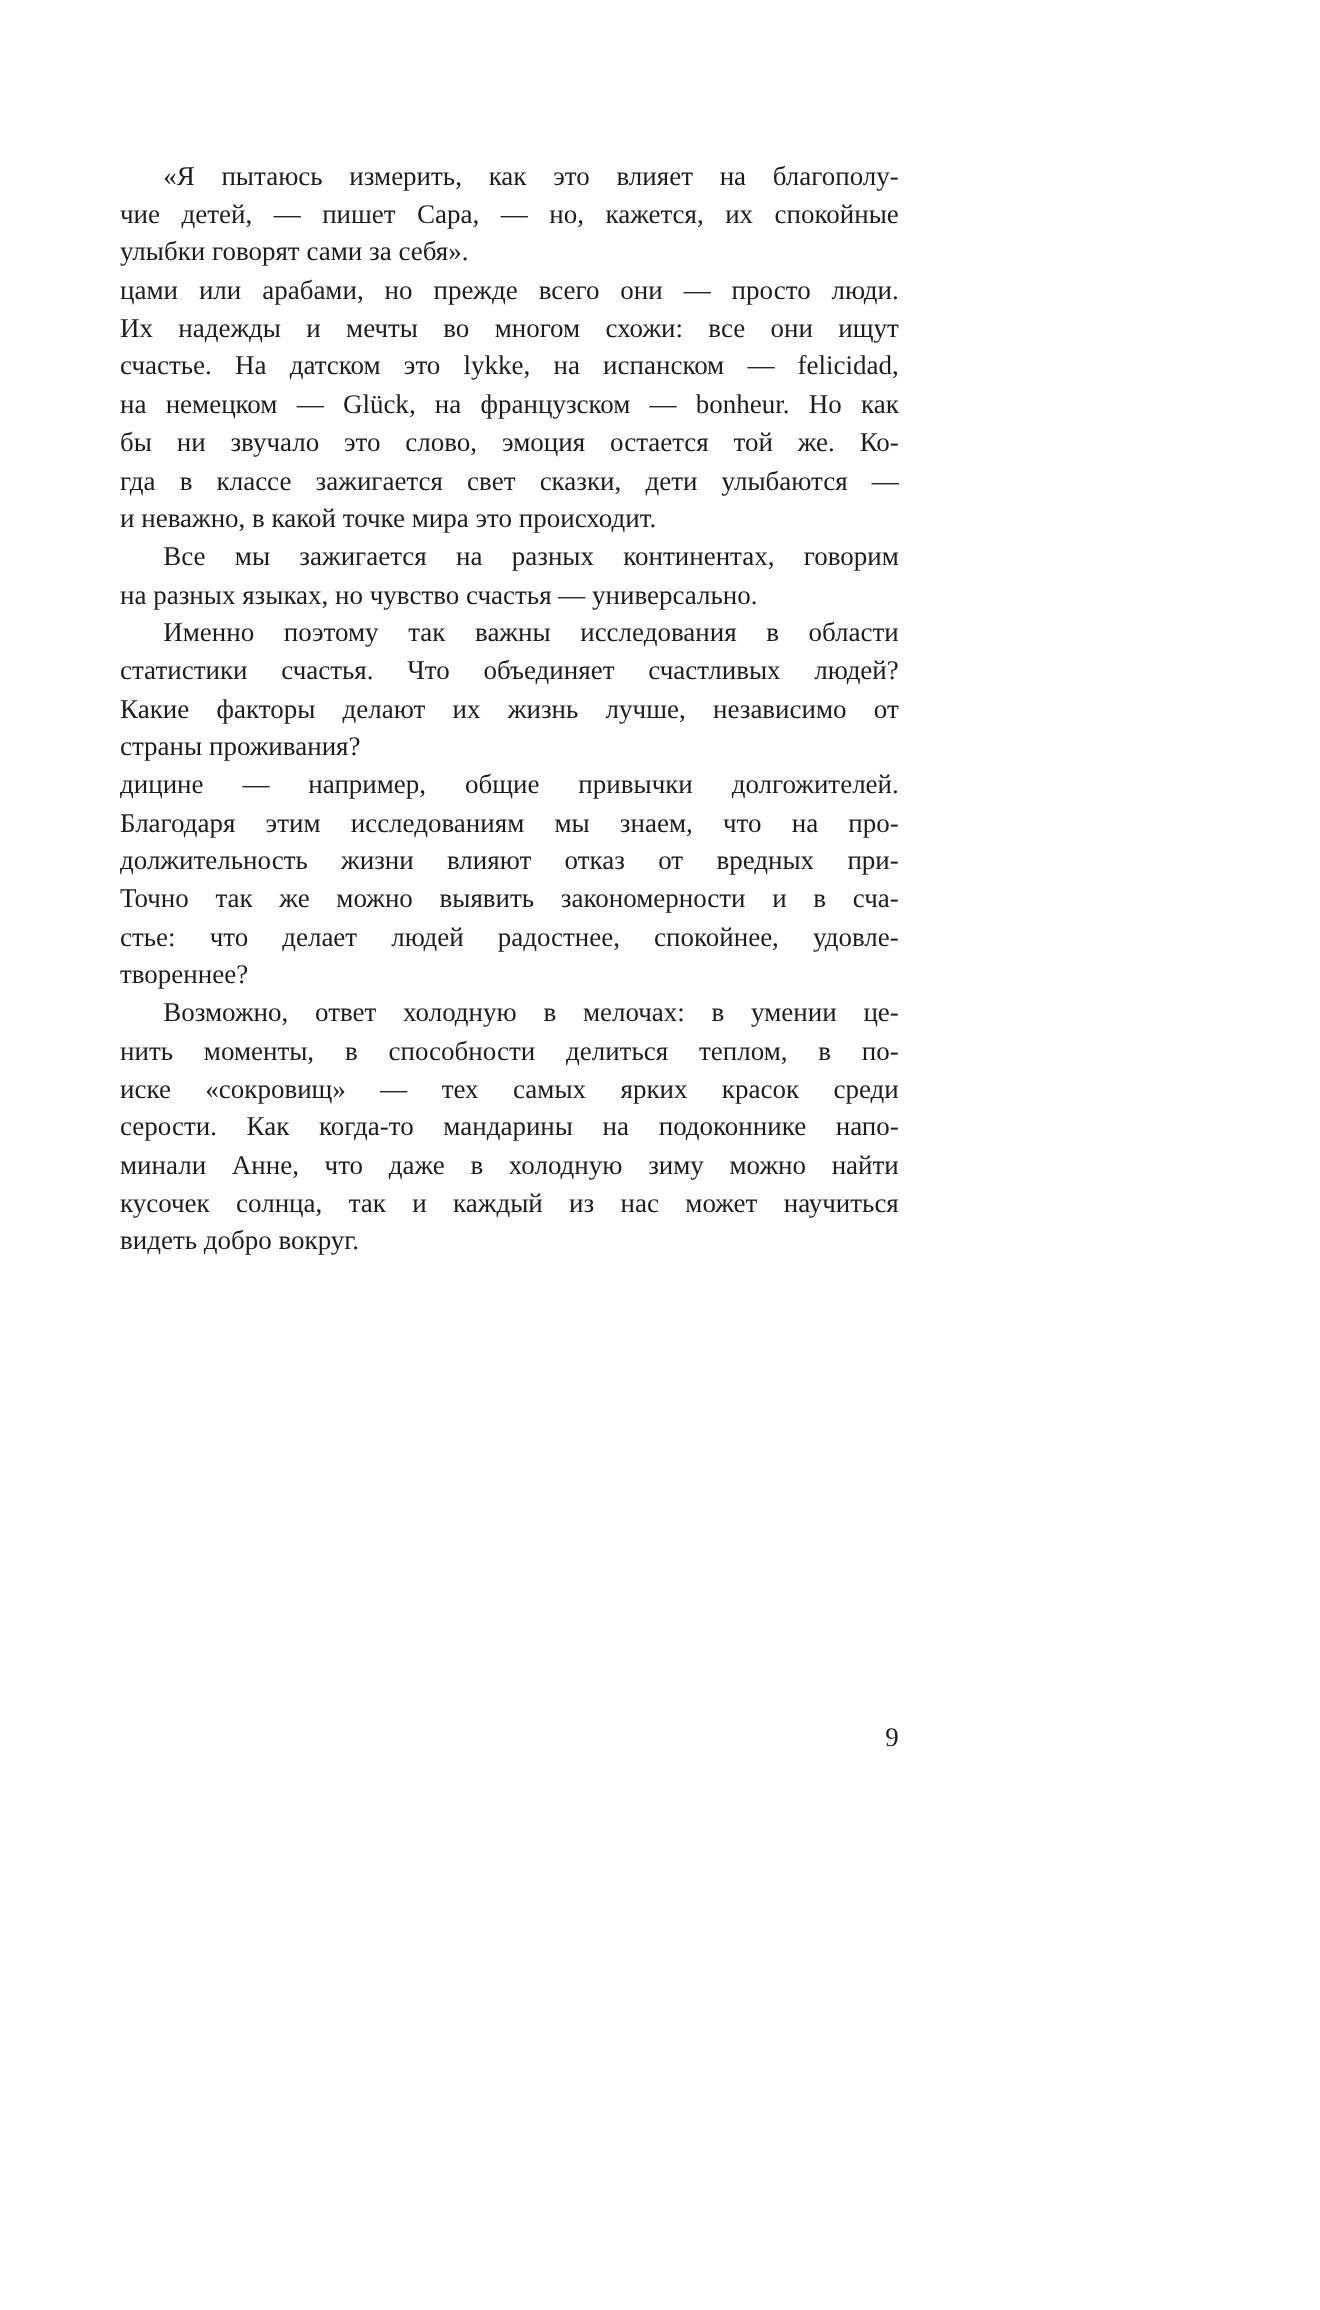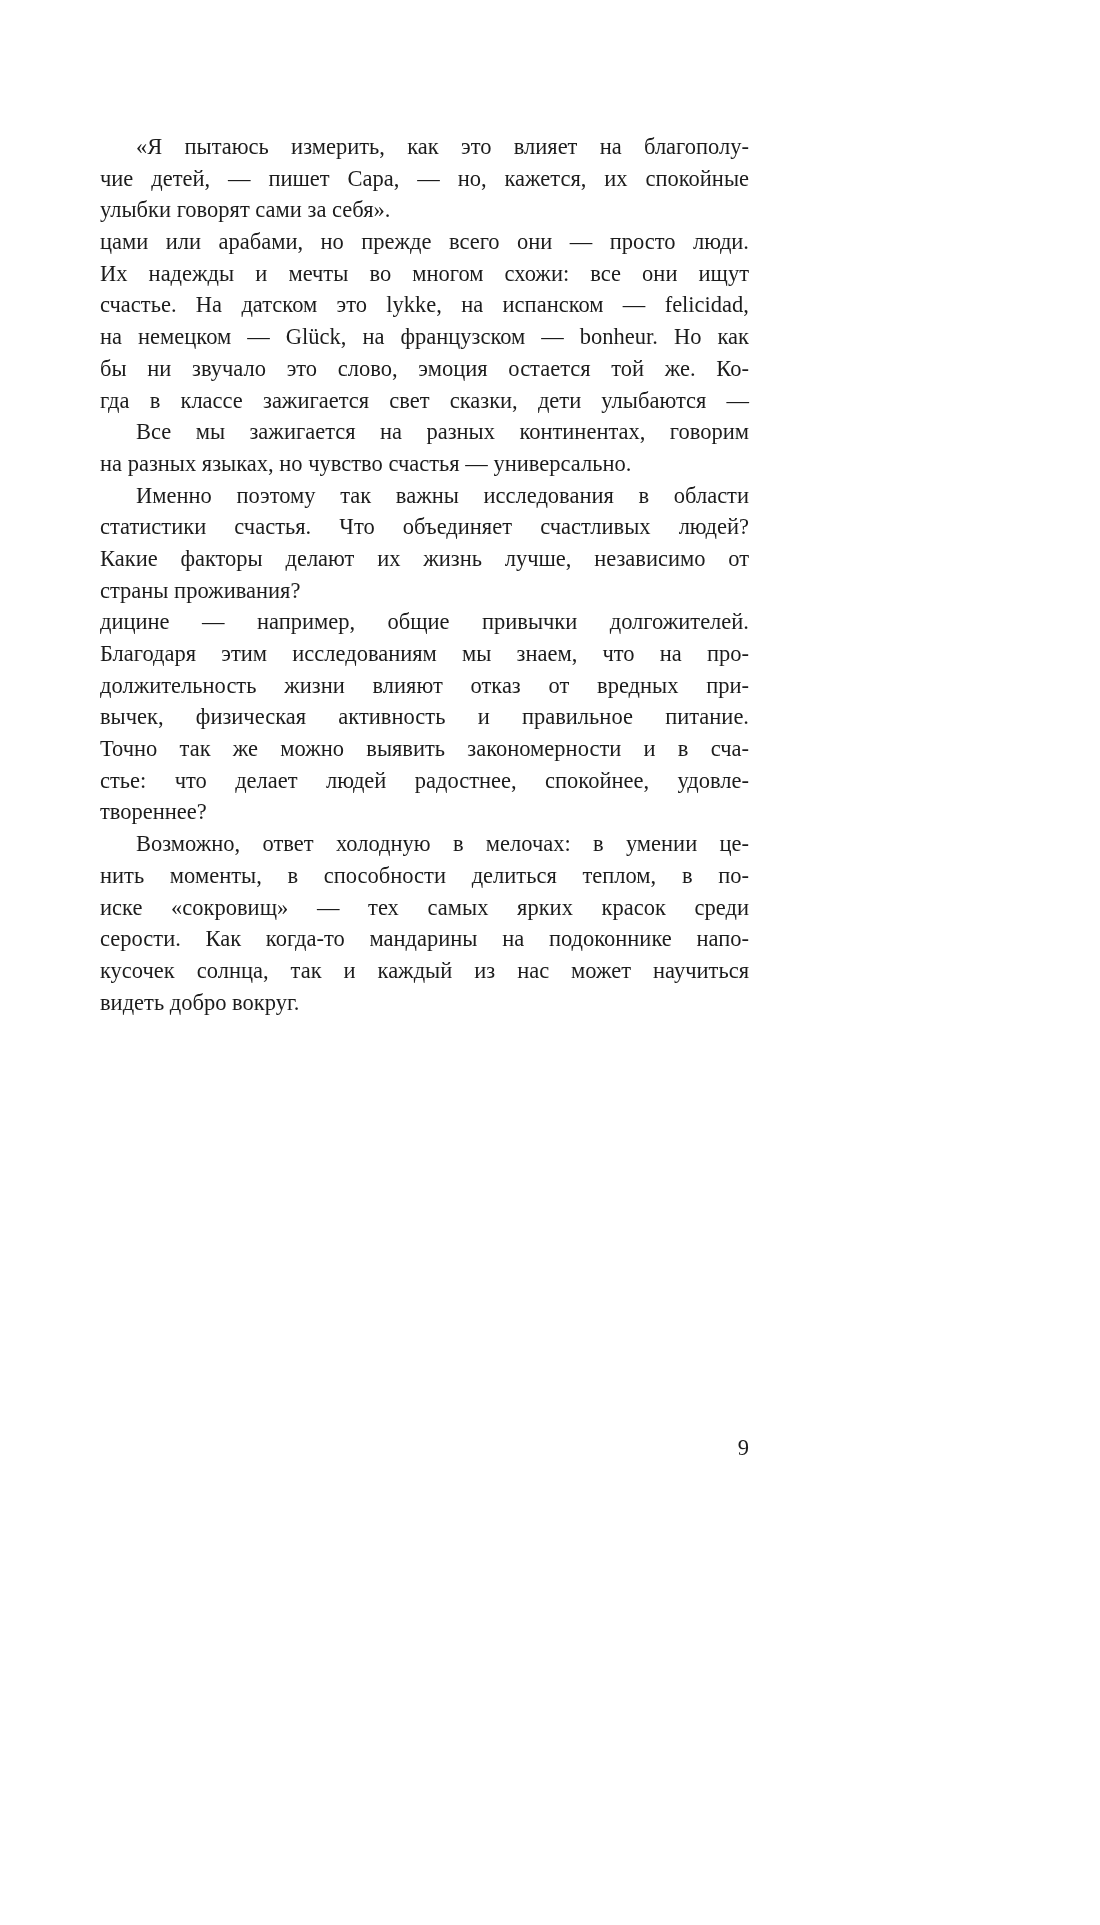--- a/index.html
+++ b/index.html
@@ -69,43 +69,44 @@
         <div class="line"><span>чие детей, — пишет Сара, — но, кажется, их спокойные</span></div>
         <div class="line last"><span>улыбки говорят сами за себя».</span></div>
       </div>
       <div class="para">
         <div class="line"><span>цами или арабами, но прежде всего они — просто люди.</span></div>
         <div class="line"><span>Их надежды и мечты во многом схожи: все они ищут</span></div>
         <div class="line"><span>счастье. На датском это </span><span class="em">lykke</span><span>, на испанском — </span><span class="em">felicidad</span><span>,</span></div>
         <div class="line"><span>на немецком — </span><span class="em">Glück</span><span>, на французском — </span><span class="em">bonheur</span><span>. Но как</span></div>
         <div class="line"><span>бы ни звучало это слово, эмоция остается той же. Ко-</span></div>
         <div class="line"><span>гда в классе зажигается свет сказки, дети улыбаются —</span></div>
+        <div class="line last"><span>и неважно, в какой точке мира это происходит.</span></div>
       </div>
       <div class="para">
         <div class="line first"><span>Все мы зажигается на разных континентах, говорим</span></div>
         <div class="line last"><span>на разных языках, но чувство счастья — универсально.</span></div>
       </div>
       <div class="para">
         <div class="line first"><span>Именно поэтому так важны исследования в области</span></div>
         <div class="line"><span>статистики счастья. Что объединяет счастливых людей?</span></div>
         <div class="line"><span>Какие факторы делают их жизнь лучше, независимо от</span></div>
         <div class="line last"><span>страны проживания?</span></div>
       </div>
       <div class="para">
         <div class="line"><span>дицине — например, общие привычки долгожителей.</span></div>
         <div class="line"><span>Благодаря этим исследованиям мы знаем, что на про-</span></div>
         <div class="line"><span>должительность жизни влияют отказ от вредных при-</span></div>
-        <div class="line"><span>вычек, физическая активность и правильное питание.</span></div>
         <div class="line"><span>Точно так же можно выявить закономерности и в сча-</span></div>
         <div class="line"><span>стье: что делает людей радостнее, спокойнее, удовле-</span></div>
         <div class="line last"><span>твореннее?</span></div>
       </div>
       <div class="para">
         <div class="line first"><span>Возможно, ответ холодную в мелочах: в умении це-</span></div>
         <div class="line"><span>нить моменты, в способности делиться теплом, в по-</span></div>
         <div class="line"><span>иске «сокровищ» — тех самых ярких красок среди</span></div>
         <div class="line"><span>серости. Как когда-то мандарины на подоконнике напо-</span></div>
+        <div class="line"><span>минали Анне, что даже в холодную зиму можно найти</span></div>
         <div class="line"><span>кусочек солнца, так и каждый из нас может научиться</span></div>
         <div class="line last"><span>видеть добро вокруг.</span></div>
       </div>
     </div>
   <div class="page-number">9</div>
 </div>
 
 </body></html>

